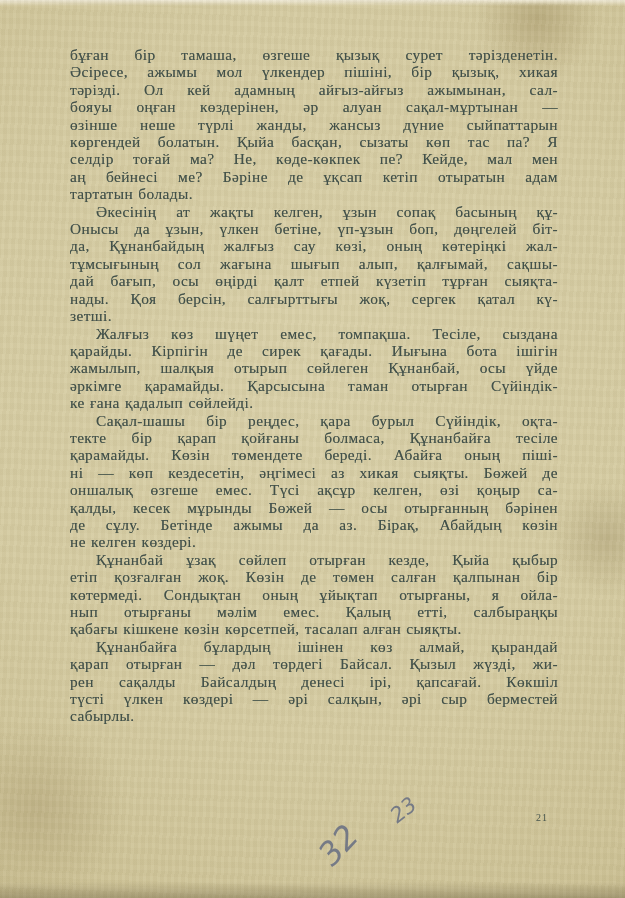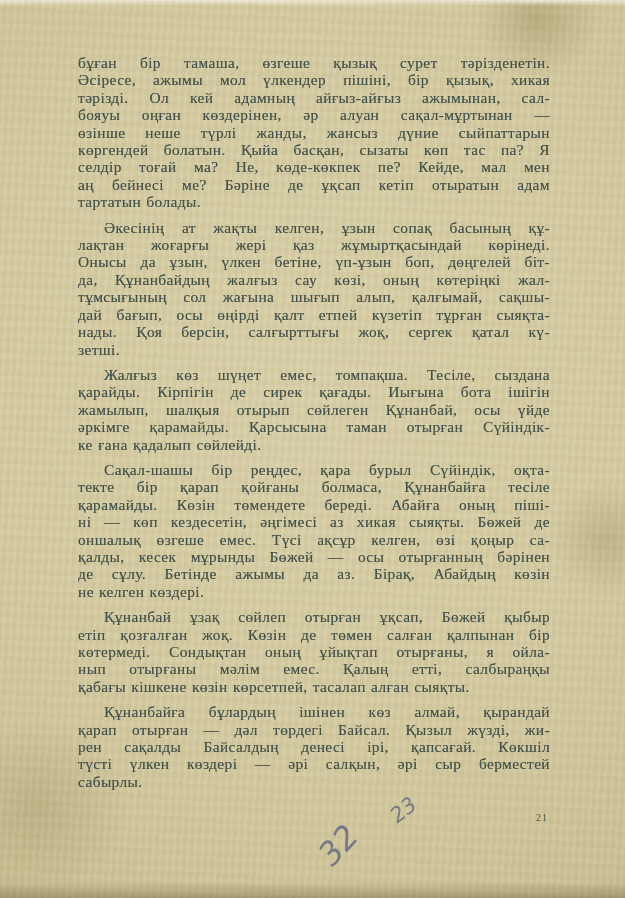--- a/index.html
+++ b/index.html
@@ -49,21 +49,21 @@
     left: 70px;
     top: 46px;
     width: 488px;
     color: #42514a;
     font-size: 15.4px;
     line-height: 17.4px;
     letter-spacing: 0.4px;
     word-spacing: 1px;
     text-shadow: 0 0 0.6px rgba(66,81,74,0.55);
   }
-  .paragraph { margin: 8px; }
+  .paragraph { margin: 0; }
   .line {
     text-align: justify;
     text-align-last: justify;
   }
   .line.last { text-align-last: left; }
   .line.indent { text-indent: 26px; }
   .page-number {
     position: absolute;
     left: 536px;
     top: 812px;
@@ -104,21 +104,20 @@
         <div class="line">тәрізді. Ол кей адамның айғыз-айғыз ажымынан, сал-</div>
         <div class="line">бояуы оңған көздерінен, әр алуан сақал-мұртынан —</div>
         <div class="line">өзінше неше түрлі жанды, жансыз дүние сыйпаттарын</div>
         <div class="line">көргендей болатын. Қыйа басқан, сызаты көп тас па? Я</div>
         <div class="line">селдір тоғай ма? Не, көде-көкпек пе? Кейде, мал мен</div>
         <div class="line">аң бейнесі ме? Бәріне де ұқсап кетіп отыратын адам</div>
         <div class="line last">тартатын болады.</div>
       </div>
       <div class="paragraph">
         <div class="line indent">Әкесінің ат жақты келген, ұзын сопақ басының құ-</div>
-        <div class="line">лақтан жоғарғы жері қаз жұмыртқасындай көрінеді.</div>
         <div class="line">Онысы да ұзын, үлкен бетіне, үп-ұзын боп, дөңгелей біт-</div>
         <div class="line">да, Құнанбайдың жалғыз сау көзі, оның көтеріңкі жал-</div>
         <div class="line">тұмсығының сол жағына шығып алып, қалғымай, сақшы-</div>
         <div class="line">дай бағып, осы өңірді қалт етпей күзетіп тұрған сыяқта-</div>
         <div class="line">нады. Қоя берсін, салғырттығы жоқ, сергек қатал кү-</div>
         <div class="line last">зетші.</div>
       </div>
       <div class="paragraph">
         <div class="line indent">Жалғыз көз шүңет емес, томпақша. Тесіле, сыздана</div>
         <div class="line">қарайды. Кірпігін де сирек қағады. Иығына бота ішігін</div>
@@ -130,21 +129,21 @@
         <div class="line indent">Сақал-шашы бір реңдес, қара бурыл Сүйіндік, оқта-</div>
         <div class="line">текте бір қарап қойғаны болмаса, Құнанбайға тесіле</div>
         <div class="line">қарамайды. Көзін төмендете береді. Абайға оның піші-</div>
         <div class="line">ні — көп кездесетін, әңгімесі аз хикая сыяқты. Бөжей де</div>
         <div class="line">оншалық өзгеше емес. Түсі ақсұр келген, өзі қоңыр са-</div>
         <div class="line">қалды, кесек мұрынды Бөжей — осы отырғанның бәрінен</div>
         <div class="line">де сұлу. Бетінде ажымы да аз. Бірақ, Абайдың көзін</div>
         <div class="line last">не келген көздері.</div>
       </div>
       <div class="paragraph">
-        <div class="line indent">Құнанбай ұзақ сөйлеп отырған ұқсап, Бөжей қыбыр</div>
+        <div class="line indent">Құнанбай ұзақ сөйлеп отырған кезде, Қыйа қыбыр</div>
         <div class="line">етіп қозғалған жоқ. Көзін де төмен салған қалпынан бір</div>
         <div class="line">көтермеді. Сондықтан оның ұйықтап отырғаны, я ойла-</div>
         <div class="line">нып отырғаны мәлім емес. Қалың етті, салбыраңқы</div>
         <div class="line last">қабағы кішкене көзін көрсетпей, тасалап алған сыяқты.</div>
       </div>
       <div class="paragraph">
         <div class="line indent">Құнанбайға бұлардың ішінен көз алмай, қырандай</div>
         <div class="line">қарап отырған — дәл төрдегі Байсал. Қызыл жүзді, жи-</div>
         <div class="line">рен сақалды Байсалдың денесі ірі, қапсағай. Көкшіл</div>
         <div class="line">түсті үлкен көздері — әрі салқын, әрі сыр берместей</div>

